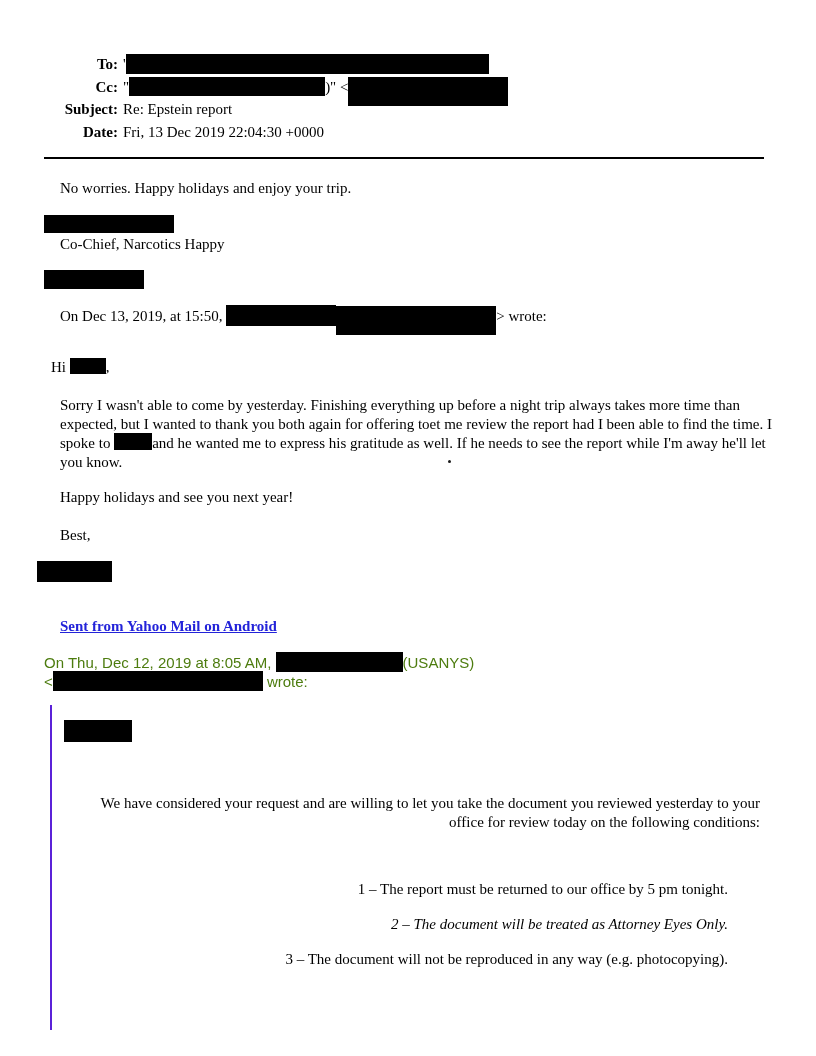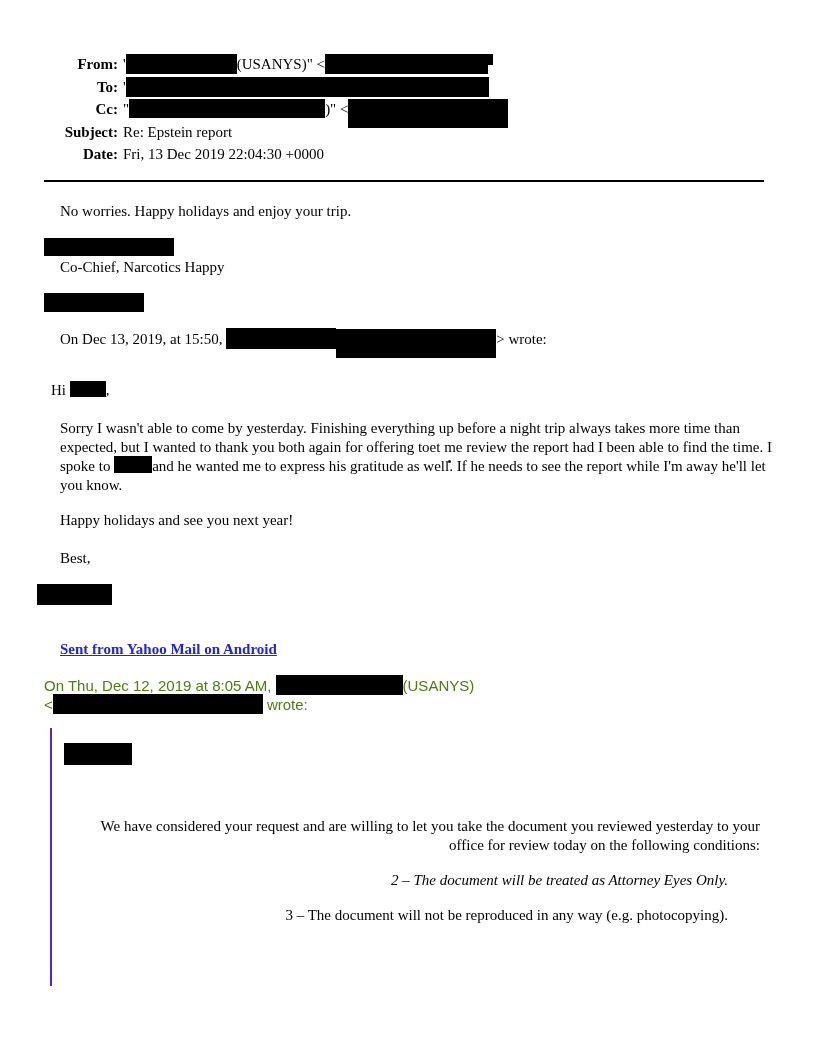--- a/index.html
+++ b/index.html
@@ -54,24 +54,20 @@
   .cond3{margin-top:15px;}
   .stray{position:absolute;left:448px;top:460px;width:3px;height:3px;background:#1a1a1a;border-radius:50%;}
 </style>
 </head>
 <body>
 
 <div class="page">
 
   <div>
     <div class="hrow">
-      <span class="hlabel">From:</span>
-      <span class="hvalue"><span>'</span><span class="r" style="width:111px;height:20px;"></span><span>(USANYS)" &lt;</span><span class="r notch" style="width:168px;height:20px;"></span></span>
-    </div>
-    <div class="hrow">
       <span class="hlabel">To:</span>
       <span class="hvalue"><span>'</span><span class="r" style="width:363px;height:20px;"></span></span>
     </div>
     <div class="hrow">
       <span class="hlabel">Cc:</span>
       <span class="hvalue"><span>"</span><span class="r" style="width:196px;height:19px;"></span><span>)" &lt;</span><span class="r" style="width:160px;height:29px;"></span></span>
     </div>
     <div class="hrow">
       <span class="hlabel">Subject:</span>
       <span class="hvalue">Re: Epstein report</span>
@@ -120,17 +116,18 @@
     </div>
     <div>
       <span>&lt;</span><span class="r" style="width:210px;height:20px;"></span>
       <span>wrote:</span>
     </div>
   </div>
 
   <blockquote class="bq" id="bq" style="margin-top: 14px; border-left-color: rgb(91, 33, 216);">
     <div class="rb bq-redact"></div>
     <p class="bq-para">We have considered your request and are willing to let you take the document you reviewed yesterday to your office for review today on the following conditions:</p>
+    <p class="t cond1">1 – The report must be returned to our office by 5 pm tonight.</p>
     <p class="t cond">2 – The document will be treated as Attorney Eyes Only.</p>
     <p class="t cond3">3 – The document will not be reproduced in any way (e.g. photocopying).</p>
   </blockquote>
 
 </div>
 
 </body></html>

